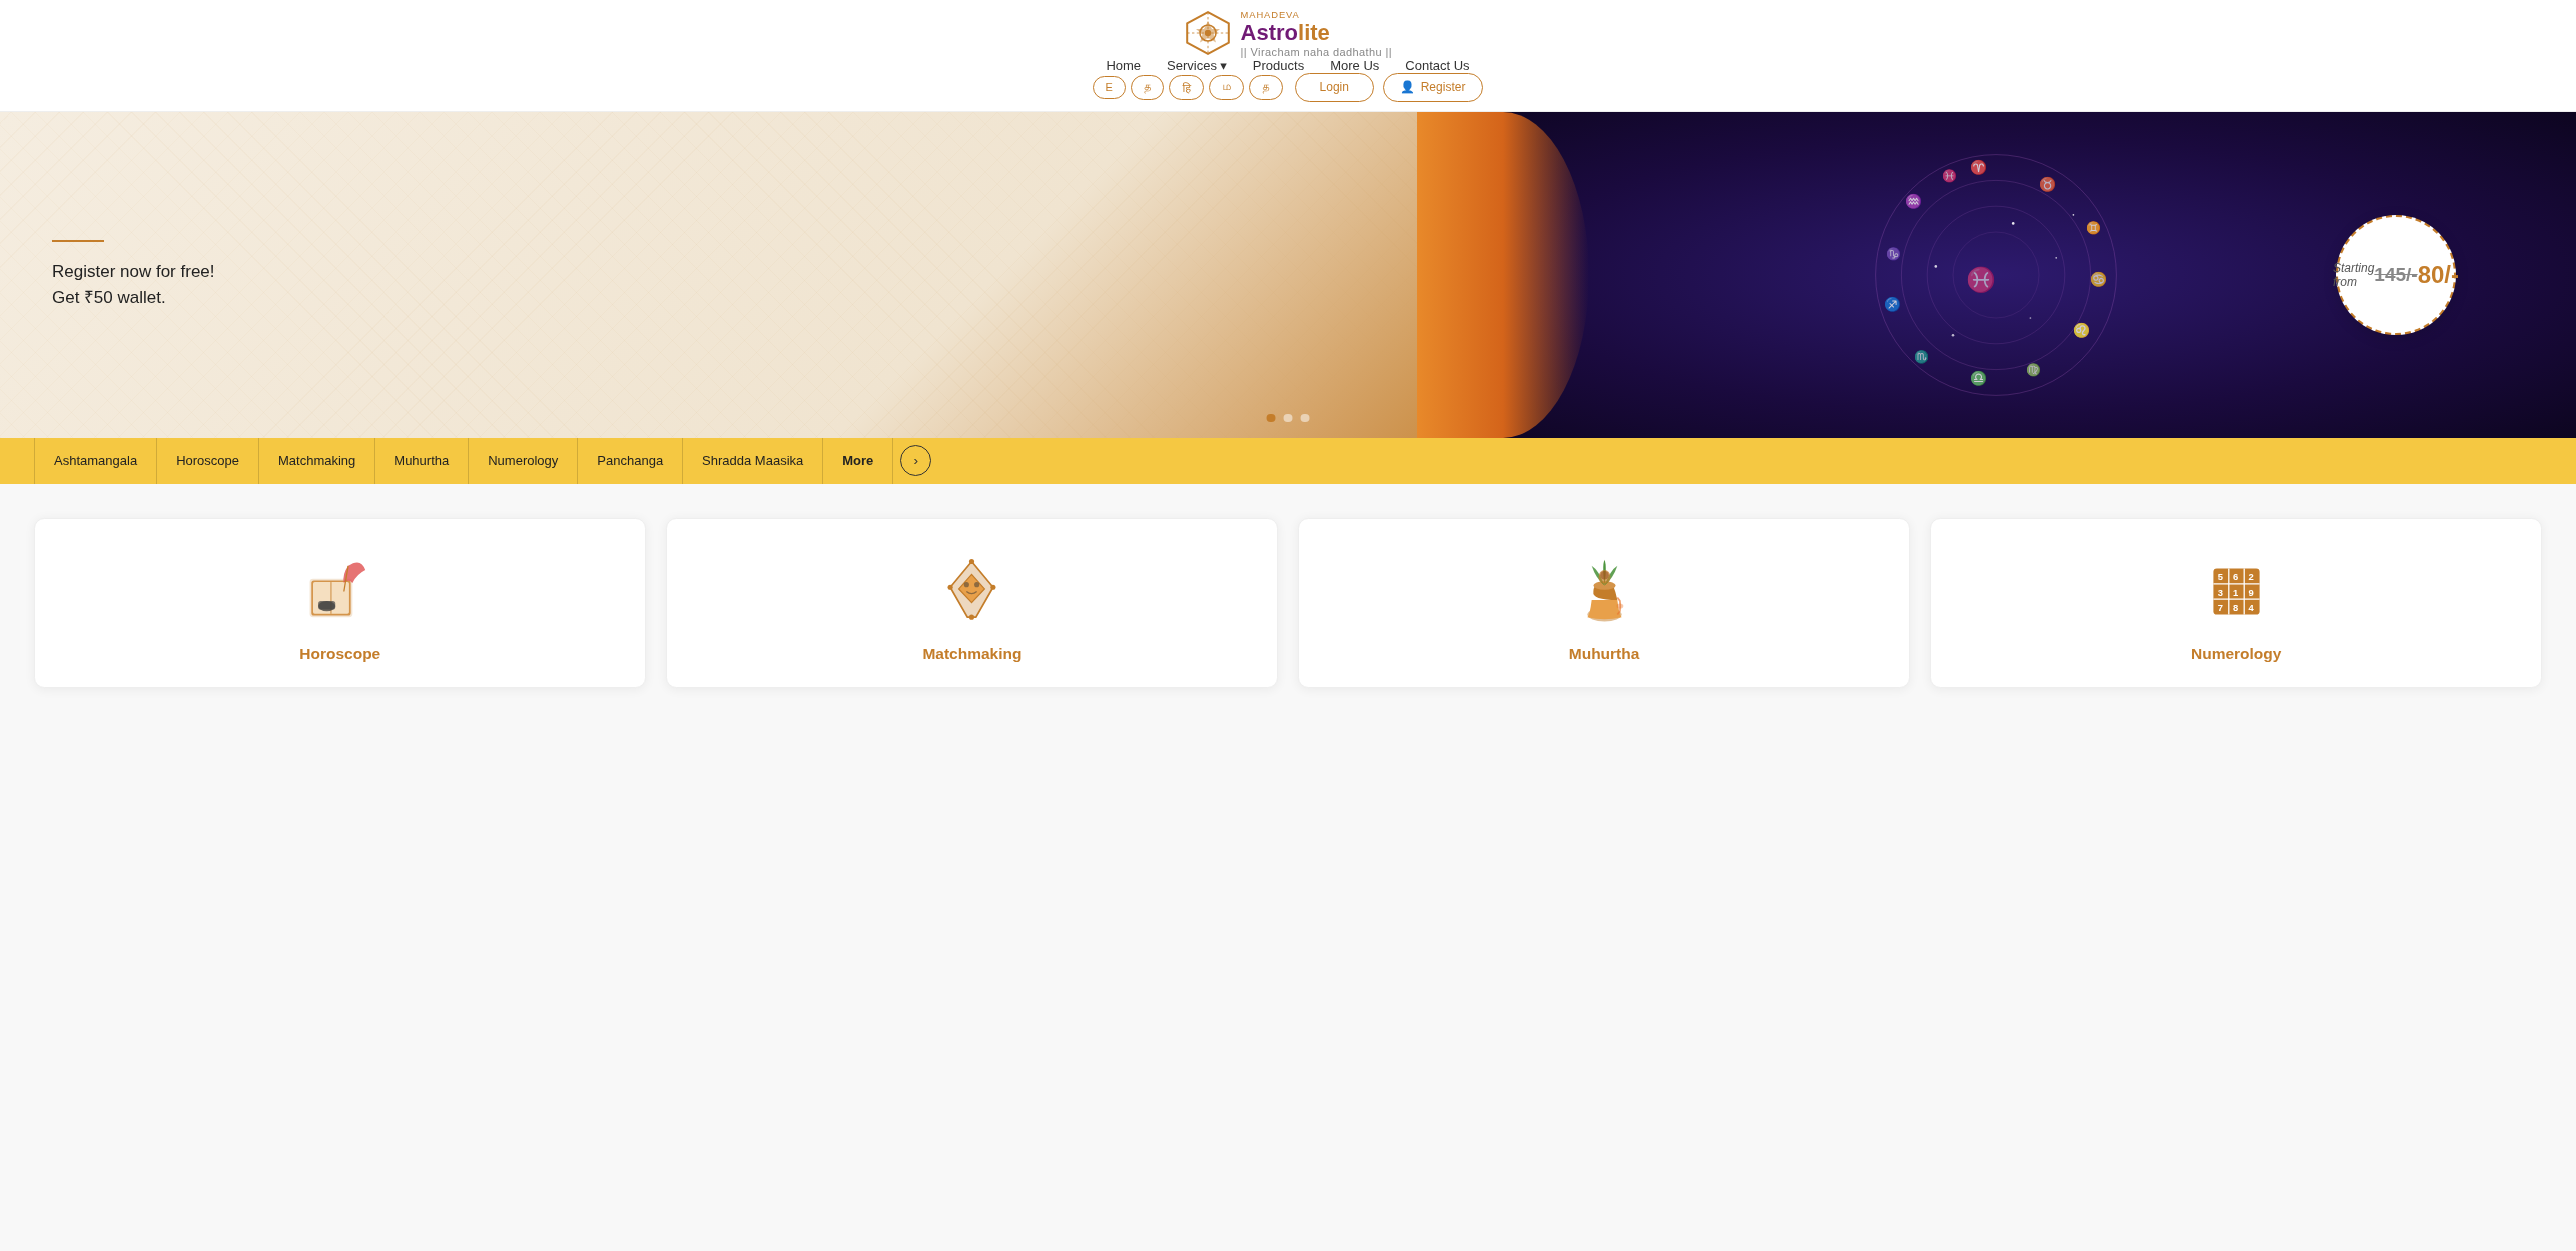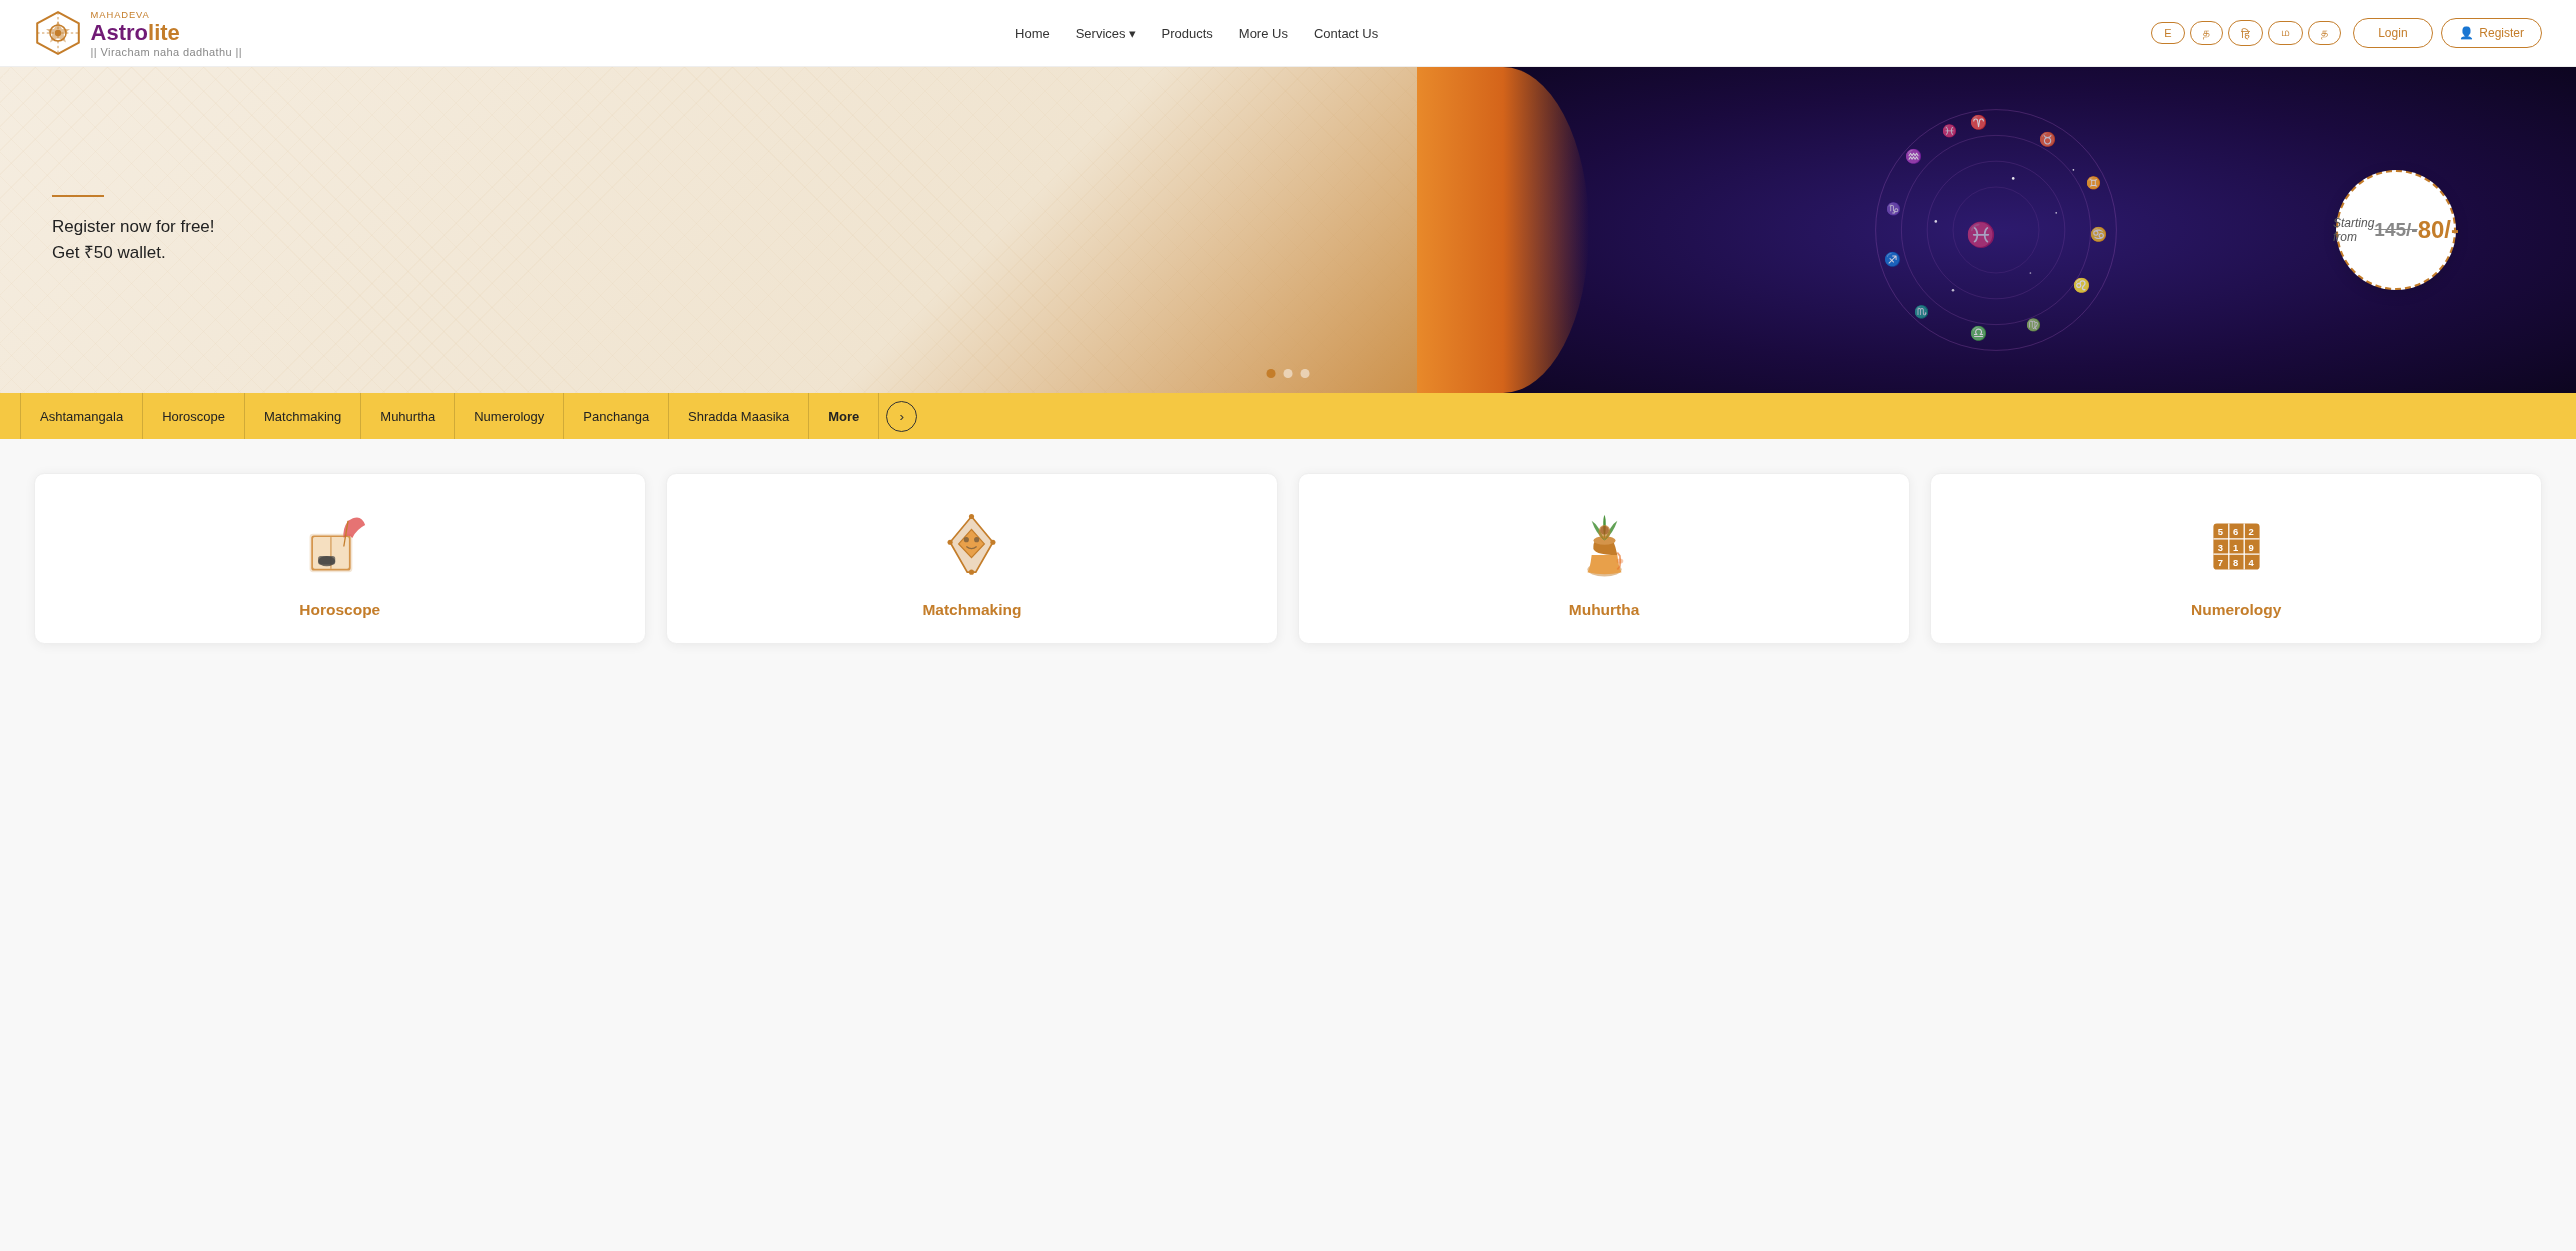--- a/index.html
+++ b/index.html
@@ -8,20 +8,21 @@
     
     .top-bar {
       display: flex;
       align-items: center;
       justify-content: space-between;
       padding: 8.6px 34px;
       background: #fff;
       border-bottom: 0.9px solid #eee;
       position: relative;
       z-index: 10;
+      flex-direction: column;
     }
     .logo-area {
       display: flex;
       align-items: center;
       gap: 8.6px;
     }
     .logo-icon {
       width: 48px;
       height: 48px;
     }
@@ -238,21 +239,21 @@
       opacity: 0.5;
     }
     .dot.active {
       background: #c47d2a;
       opacity: 1;
     }
 
     
     .services-bar {
       background: #f5c842;
-      padding: 0 20px;
+      padding: 0 34px;
       display: flex;
       align-items: center;
       gap: 0;
     }
     .service-item {
       padding: 15.5px 19px;
       font-size: 13px;
       color: #222;
       cursor: pointer;
       border-right: 0.9px solid rgba(0,0,0,0.15);

